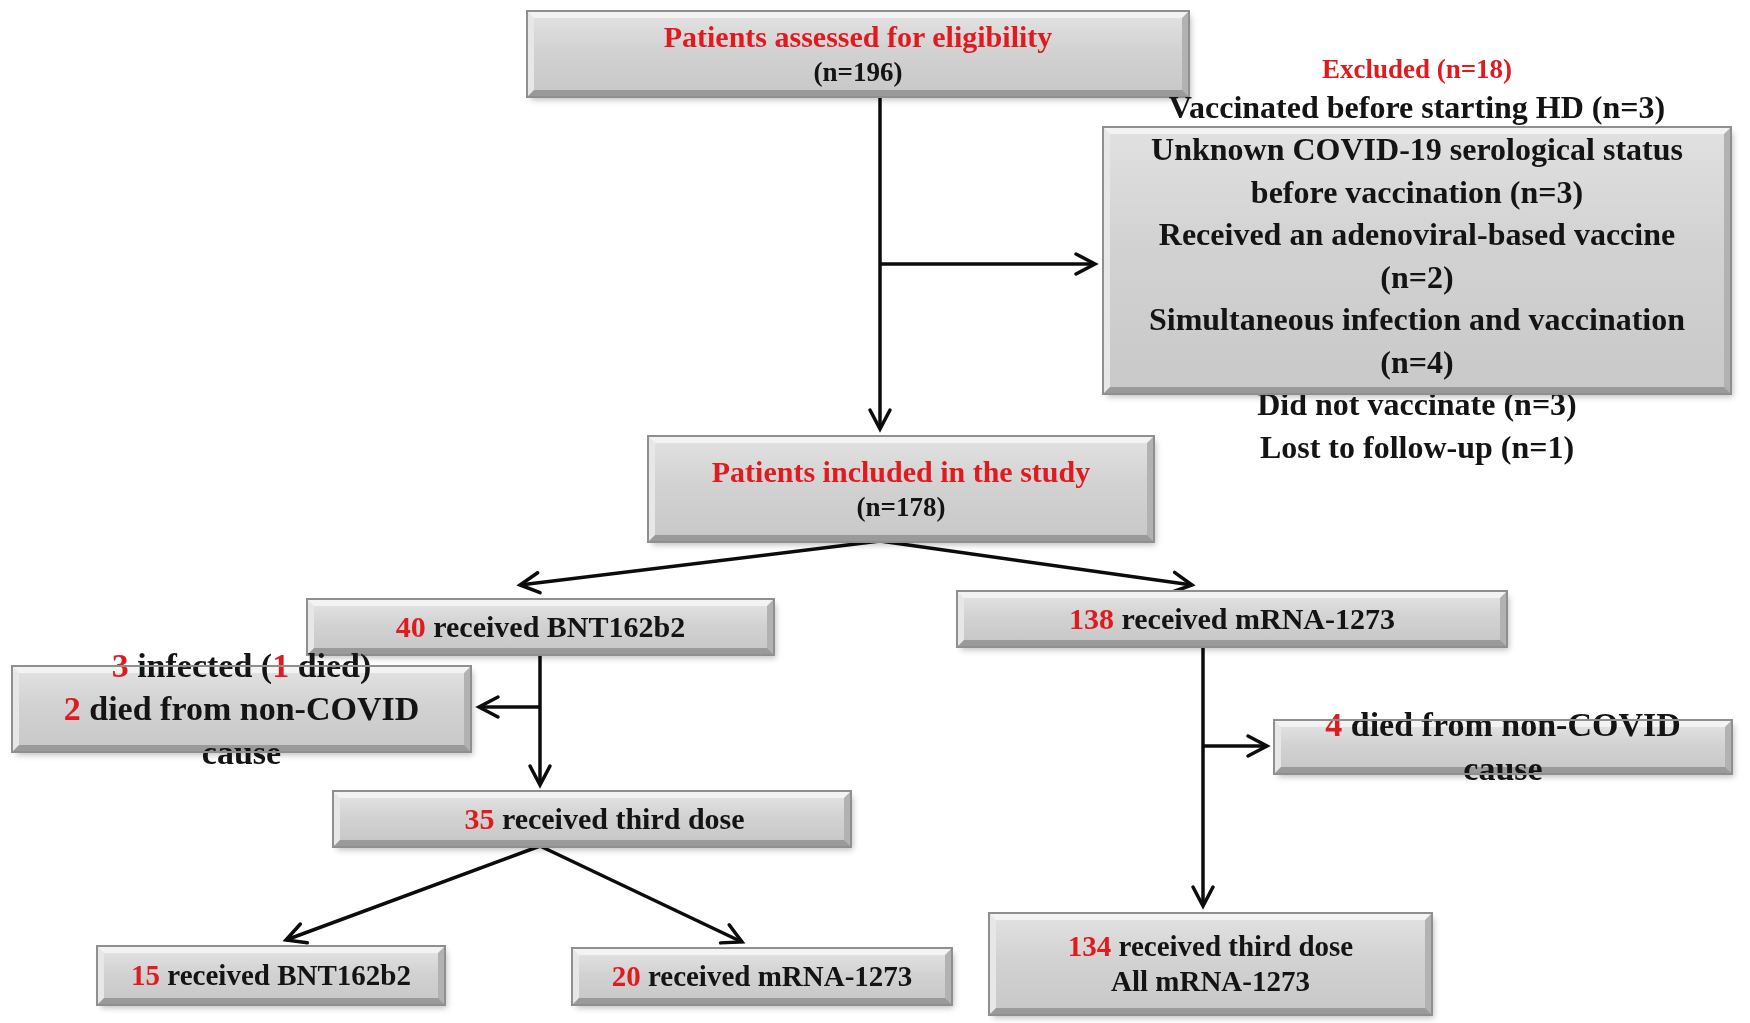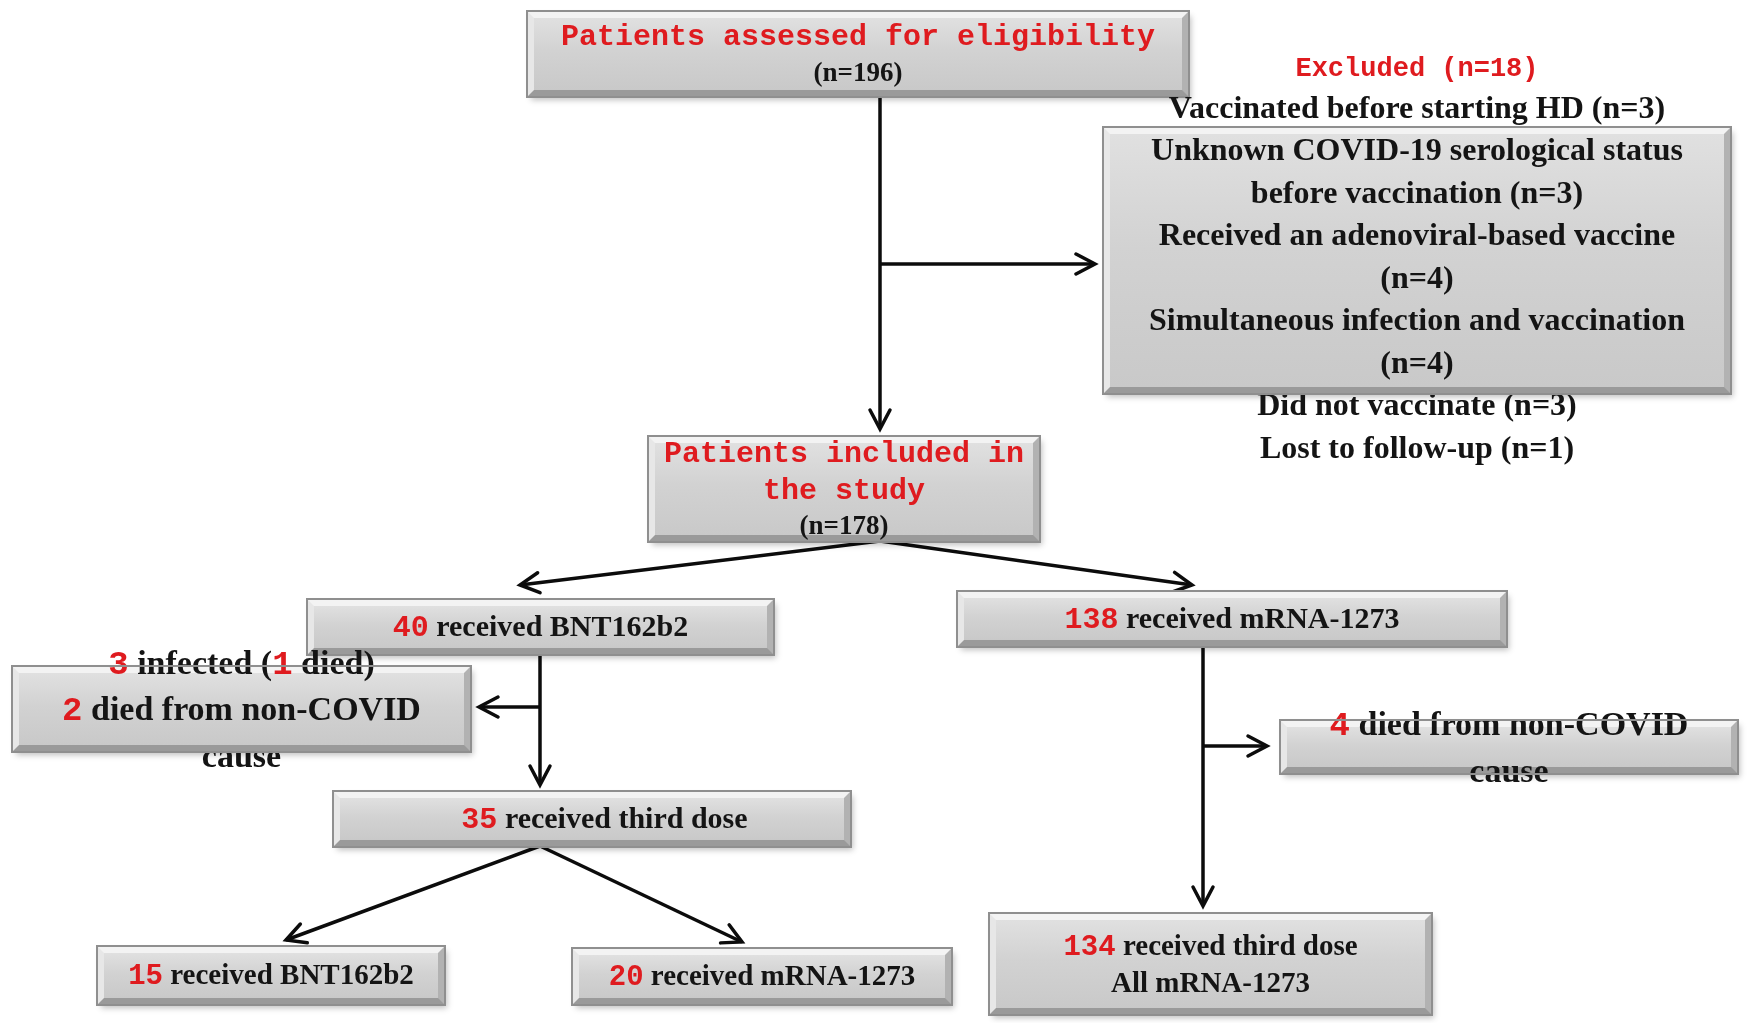--- a/index.html
+++ b/index.html
@@ -15,34 +15,34 @@
     text-align:center;padding:2px 6px;line-height:1.22;
     background:linear-gradient(180deg,var(--box-fill-top,#e0e0e0) 0%,var(--box-fill,#d2d2d2) 45%,#c9c9c9 100%);
     border-style:solid;border-width:6px;
     border-top-color:var(--bevel-light,#f3f3f3);
     border-left-color:#e7e7e7;
     border-right-color:#b2b2b2;
     border-bottom-color:var(--bevel-dark,#9a9a9a);
     outline:2px solid var(--box-edge,#8f8f8f);
     box-shadow:3px 4px 6px rgba(0,0,0,.25);
   }
-  .red{color:var(--accent-red,#df1b1f);font-family:Liberation Mono, monospace;}
+  .red{color:var(--accent-red,#df1b1f);}
   .t30{font-size:30px;}
   .t29{font-size:29px;}
   .t27{font-size:27px;}
   .t26{font-size:34px;line-height:1.28;}
   .t24{font-size:32px;line-height:1.33;}
   .reason{max-width:560px;}
   #box-assessed{left:528px;top:12px;width:660px;height:84px;}
   #box-excluded{left:1104px;top:128px;width:626px;height:265px;padding:4px 6px;}
-  #box-included{left:649px;top:437px;width:390px;height:104px;justify-content:center;}
+  #box-included{left:649px;top:437px;width:504px;height:104px;justify-content:center;}
   #box-arm-bnt{left:308px;top:600px;width:465px;height:54px;}
   #box-arm-mrna{left:958px;top:592px;width:548px;height:54px;}
   #box-bnt-events{left:13px;top:667px;width:457px;height:84px;}
-  #box-mrna-events{left:1275px;top:721px;width:456px;height:52px;margin-left:6px;}
+  #box-mrna-events{left:1275px;top:721px;width:456px;height:52px;}
   #box-bnt-third{left:334px;top:792px;width:516px;height:54px;padding-left:31px;}
   #box-mrna-third{left:990px;top:914px;width:441px;height:100px;}
   #box-third-bnt{left:98px;top:947px;width:346px;height:57px;}
   #box-third-mrna{left:573px;top:949px;width:378px;height:55px;}
   path.flow{stroke:var(--arrow,#0c0c0c);stroke-width:3.5;fill:none;}
 </style>
 </head>
 <body>
 
 <div id="stage">
@@ -67,21 +67,21 @@
 
   <div class="box" id="box-assessed">
     <div class="red t30">Patients assessed for eligibility</div>
     <div class="t27">(n=196)</div>
   </div>
 
   <div class="box" id="box-excluded">
     <div class="red t27">Excluded (n=18)</div>
     <div class="t24 reason">Vaccinated before starting HD (n=3)</div>
     <div class="t24 reason">Unknown COVID-19 serological status before vaccination (n=3)</div>
-    <div class="t24 reason">Received an adenoviral-based vaccine (n=4)</div>
+    <div class="t24 reason">Received an adenoviral-based vaccine (n=2)</div>
     <div class="t24 reason">Simultaneous infection and vaccination (n=4)</div>
     <div class="t24 reason">Did not vaccinate (n=3)</div>
     <div class="t24 reason">Lost to follow-up (n=1)</div>
   </div>
 
   <div class="box" id="box-included">
     <div class="red t30">Patients included in the study</div>
     <div class="t27">(n=178)</div>
   </div>
 

